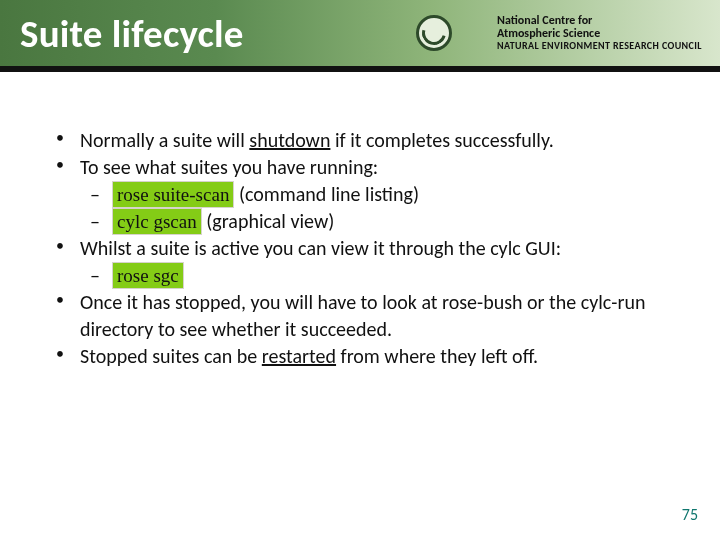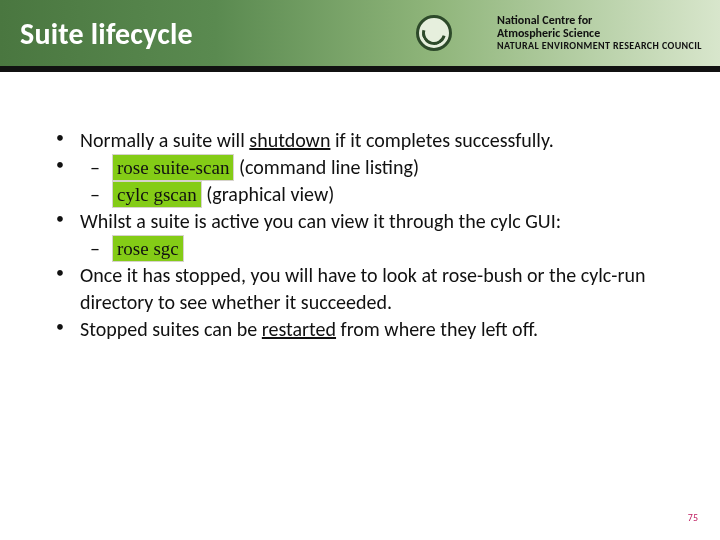--- a/index.html
+++ b/index.html
@@ -16,21 +16,21 @@
     height: 72px;
     background: linear-gradient(to right, #4a7740 0%, #5a8a50 30%, #8fb57a 60%, #d8e6cc 100%);
     border-bottom: 6px solid #111;
     display: flex;
     align-items: center;
     justify-content: space-between;
     padding: 0 18px 0 20px;
   }
   .title {
     color: #fff;
-    font-size: 30px;
+    font-size: 39px;
     font-weight: 700;
     letter-spacing: 0.2px;
   }
   .org {
     display: flex;
     align-items: center;
     gap: 8px;
   }
   .org-text {
     display: flex;
@@ -104,22 +104,22 @@
     font-size: 19px;
     background: #84cc16;
     border: 1px solid #d6d3cc;
     padding: 2px 4px;
     border-radius: 0;
   }
   .pagenum {
     position: absolute;
     bottom: 16px;
     right: 22px;
-    font-size: 10px;
-    color: #be185d;
+    font-size: 16px;
+    color: #0f766e;
   }
 </style>
 </head>
 <body>
 
 <div class="header">
   <div class="title">Suite lifecycle</div>
   <div class="org">
     <div class="swirl"></div>
     <div class="org-text">
@@ -129,20 +129,21 @@
     </div>
   </div>
 </div>
 
 <div class="content">
   <ul class="top">
     <li>
       <span>Normally a suite will </span><span class="u">shutdown</span><span> if it completes successfully.</span>
     </li>
     <li>
+      <span>To see what suites you have running:</span>
       <ul class="sub">
         <li><code class="inline">rose suite-scan</code><span> (command line listing)</span></li>
         <li><code class="inline">cylc gscan</code><span> (graphical view)</span></li>
       </ul>
     </li>
     <li>
       <span>Whilst a suite is active you can view it through the cylc GUI:</span>
       <ul class="sub">
         <li><code class="inline">rose sgc</code></li>
       </ul>

